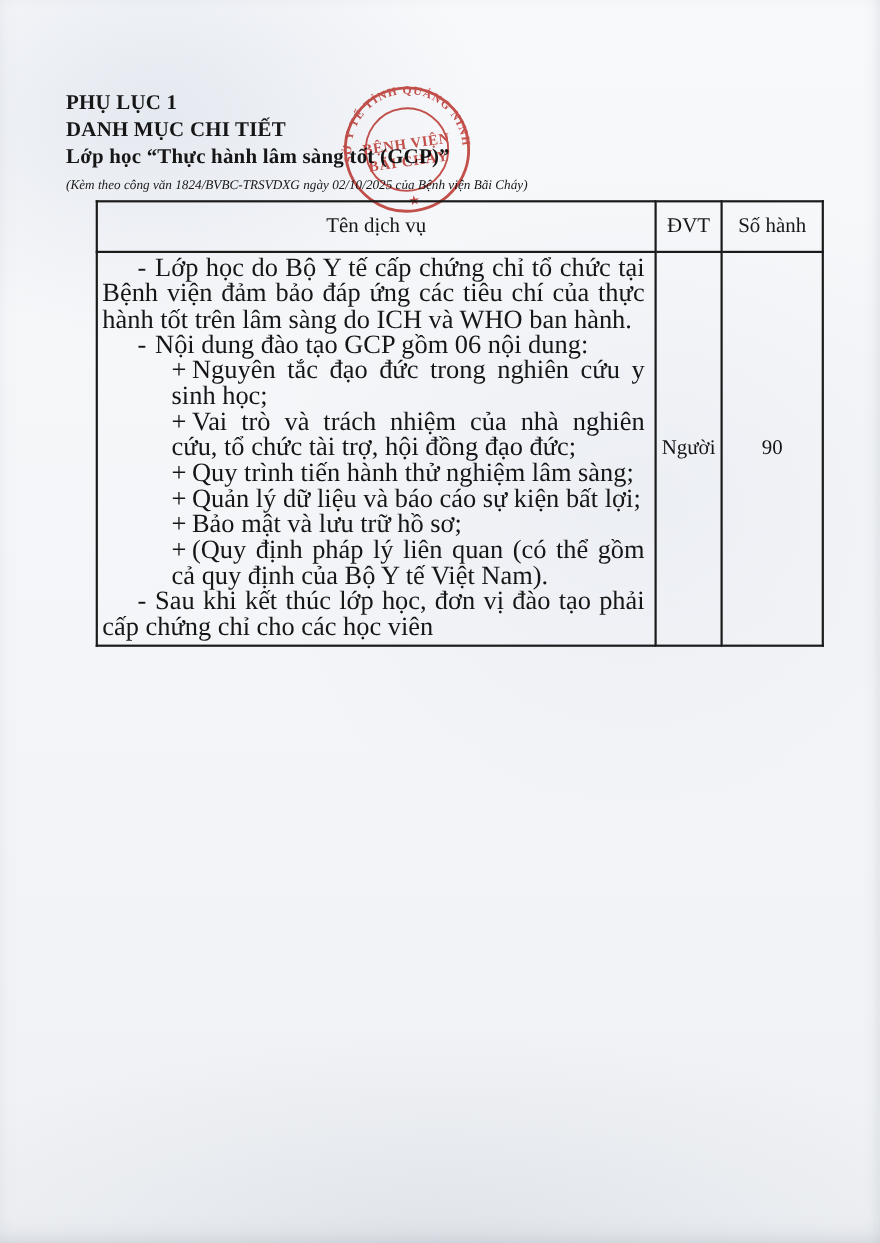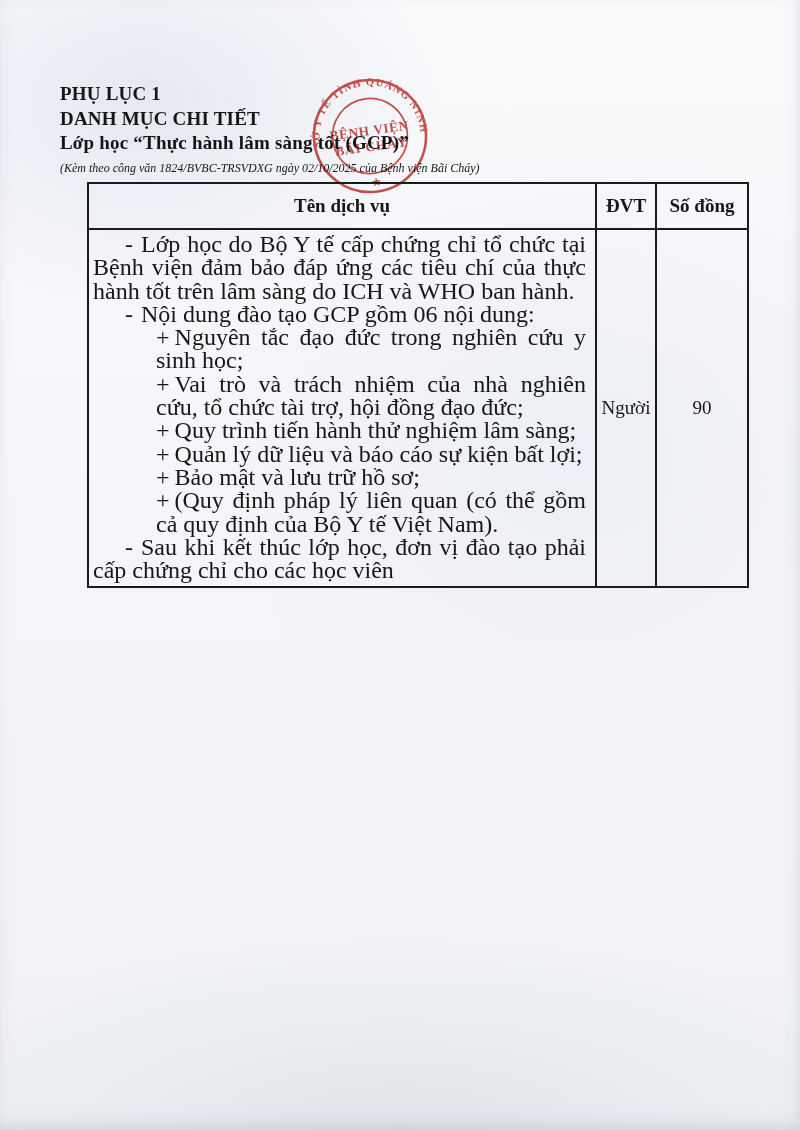--- a/index.html
+++ b/index.html
@@ -31,21 +31,21 @@
   table.svc{
     position:absolute;left:87px;top:182px;width:660px;
     border-collapse:collapse;table-layout:fixed;
     background:transparent;
   }
   table.svc col.c1{width:508px;}
   table.svc col.c2{width:60px;}
   table.svc col.c3{width:92px;}
   table.svc th,table.svc td{border:2px solid #1b1b1b;}
   table.svc th{
-    height:44px;font-weight:bold;font-size:19px;text-align:center;vertical-align:middle;padding:0 2px;
+    height:44px;font-weight:normal;font-size:19px;text-align:center;vertical-align:middle;padding:0 2px;
   }
   td.desc{vertical-align:top;padding:3px 9px 4px 4px;height:320px;}
   td.center-val{text-align:center;vertical-align:middle;font-size:19px;padding:0;margin-top:40px;}
 
   .para{margin:0;font-size:24px;line-height:23.3px;text-align:justify;}
   .para.dash{text-indent:32px;}
   .para.plus{padding-left:63px;text-indent:0;}
   .prefix{display:inline;}
   .para.dash .prefix{padding-right:8px;}
   .para.plus .prefix{padding-right:5px;}
@@ -83,21 +83,21 @@
   <table class="svc">
     <colgroup>
         <col class="c1">
         <col class="c2">
         <col class="c3">
       </colgroup>
     <thead>
       <tr>
         <th>Tên dịch vụ</th>
         <th>ĐVT</th>
-        <th>Số đồng</th>
+        <th>Số hành</th>
       </tr>
     </thead>
     <tbody>
       <tr>
         <td class="desc">
           <div>
               <p class="para dash"><span class="prefix">-</span>Lớp học do Bộ Y tế cấp chứng chỉ tổ chức tại Bệnh viện đảm bảo đáp ứng các tiêu chí của thực hành tốt trên lâm sàng do ICH và WHO ban hành.</p>
               <p class="para dash"><span class="prefix">-</span>Nội dung đào tạo GCP gồm 06 nội dung:</p>
               <p class="para plus"><span class="prefix">+</span>Nguyên tắc đạo đức trong nghiên cứu y sinh học;</p>
               <p class="para plus"><span class="prefix">+</span>Vai trò và trách nhiệm của nhà nghiên cứu, tổ chức tài trợ, hội đồng đạo đức;</p>

